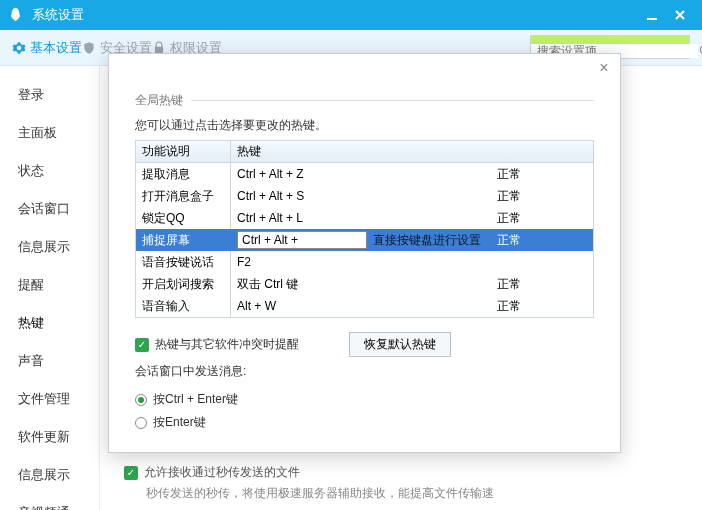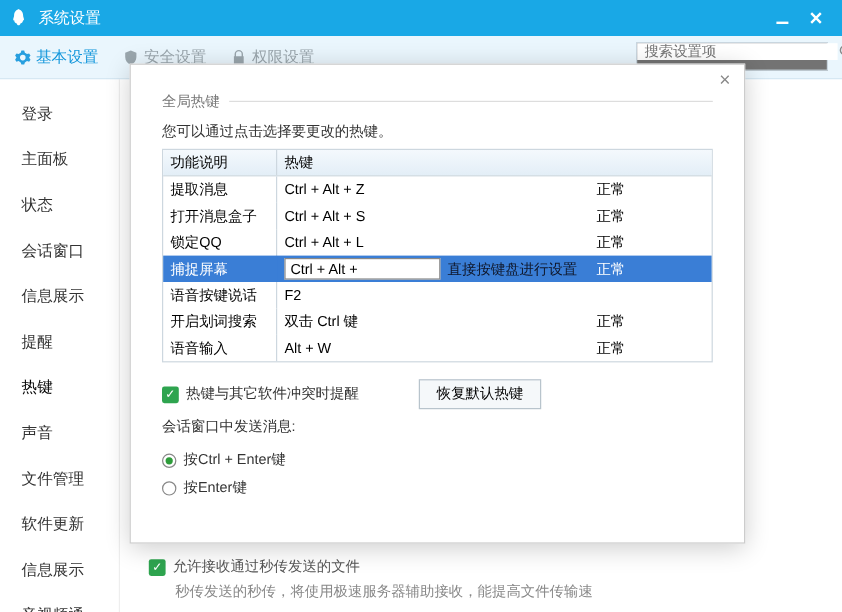--- a/index.html
+++ b/index.html
@@ -3,44 +3,44 @@
 <meta charset="utf-8">
 <style>
 * { margin: 0; padding: 0; box-sizing: border-box; font-family: "Microsoft YaHei", sans-serif; }
 body { width: 702px; height: 510px; background: #fff; overflow: hidden; position: relative; }
 
 .titlebar { height: 30px; background: #19a8e6; display: flex; align-items: center; padding: 0 8px; color: #fff; }
 .titlebar .logo { width: 18px; height: 18px; margin-right: 6px; }
 .titlebar .title { font-size: 13px; flex: 1; }
 .titlebar .winbtn { width: 28px; height: 28px; display: flex; align-items: center; justify-content: center; cursor: pointer; }
 
-.toolbar { height: 36px; background: #eaf6fd; border-bottom: 1px solid #d6e8f3; display: flex; align-items: center; padding: 0 12px; gap: 20px; position: relative; }
+.toolbar { height: 36px; background: #eaf6fd; border-bottom: 1px solid #d6e8f3; display: flex; align-items: center; padding: 0 12px; position: relative; }
 .tool-item { display: flex; align-items: center; gap: 4px; color: #1296db; font-size: 13px; }
 .tool-item.dim { color: #9aa6ad; }
-.searchbox { position: absolute; right: 12px; top: 5px; width: 160px; height: 24px; border: 1px solid #c9d6df; background: #737373; display: flex; align-items: flex-start; }
+.searchbox { position: absolute; right: 12px; top: 5px; width: 160px; height: 24px; border: 1px solid #c9d6df; background: #bef264; display: flex; align-items: flex-end; }
 .searchbox input { border: none; outline: none; flex: 1; font-size: 12px; padding: 0 6px; color: #666; }
 .searchbox .sicon { width: 22px; color: #999; display:flex;align-items:center;justify-content:center; }
 
 .main { display: flex; height: calc(100% - 66px); }
 .sidebar { width: 100px; background: #fff; border-right: 1px solid #eee; padding-top: 10px; }
 .sidebar-item { padding: 10px 18px; font-size: 13px; color: #333; cursor: pointer; }
 .sidebar-item.active { color: #000; font-weight: 500; position:relative; }
 .content { flex: 1; padding: 18px 24px; font-size: 12px; color: #444; overflow: hidden; }
 
 .bg-setting { margin-top: 380px; color: #555; }
 .bg-check { display:flex; align-items:center; gap:6px; }
 .bg-desc { color:#888; margin-left:22px; margin-top:4px; }
 .chkbox { width:14px; height:14px; background:#2ea44f; border-radius:2px; display:inline-flex; align-items:center; justify-content:center; color:#fff; font-size:10px; }
 
 .modal-mask { position: absolute; left:0; right:0; top:0; bottom:0; }
 .modal { position: absolute; left: 108px; top: 53px; width: 513px; height: 400px; background: #fff; border: 1px solid #ccc; box-shadow: 0 4px 20px rgba(0,0,0,.2); }
 .modal-close { position:absolute; right:6px; top:4px; width:20px; height:20px; cursor:pointer; color:#888; font-size:16px; display:flex;align-items:center;justify-content:center; }
 .modal-body { padding: 22px 26px 16px; }
 
-.sec-title { display:flex; align-items:center; font-size:12px; color:#777; margin-bottom:8px; }
+.sec-title { display:flex; align-items:center; font-size:12px; color:#777; margin-bottom:8px;margin-top:16px; }
 .sec-title .line { flex:1; height:1px; background:#ddd; margin-left:8px; }
 .hint { font-size:12px; color:#333; margin-bottom:6px; }
 
 .htable { border:1px solid #cdd7df; }
 .htable .hrow { display:flex; height:22px; align-items:flex-end; font-size:12px; }
 .htable .hhead { background: linear-gradient(#f4f9fd,#e3eef7); border-bottom:1px solid #cdd7df; font-weight:500; }
 .hcell1 { width: 95px; padding-left:6px; border-right:1px solid #cdd7df; height:100%; display:flex; align-items:center; }
 .hcell2 { width: 260px; padding-left:6px; height:100%; display:flex; align-items:center; }
 .hcell3 { width: 90px; padding-left:6px; height:100%; display:flex; align-items:center; }
 .hrow.sel { background:#3a7ed6; color:#fff; }

